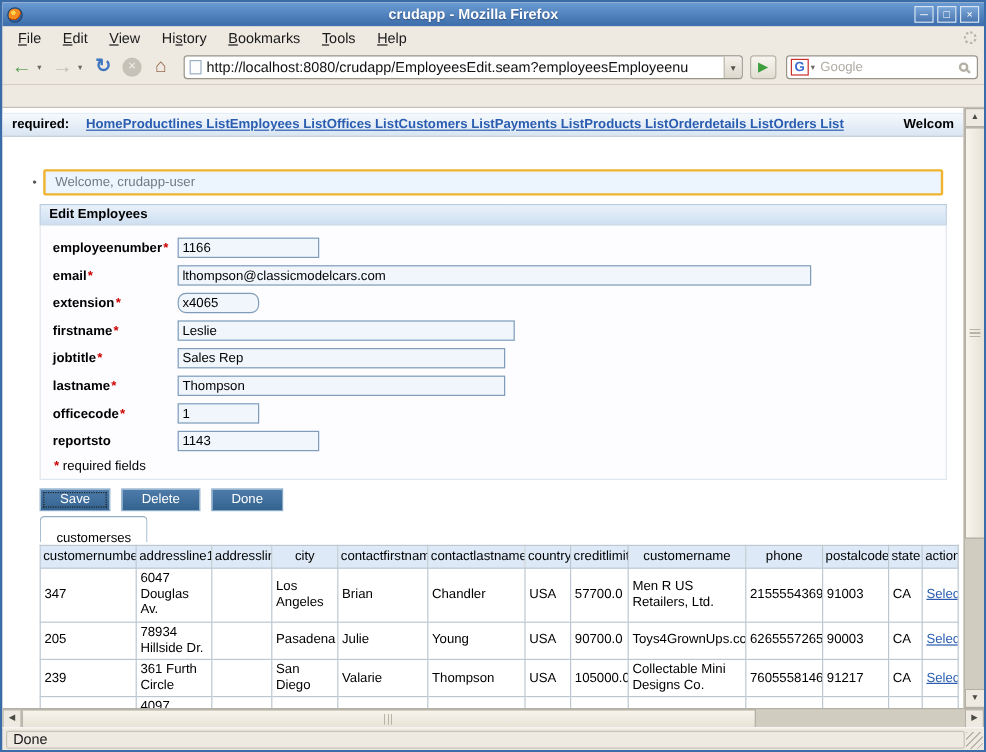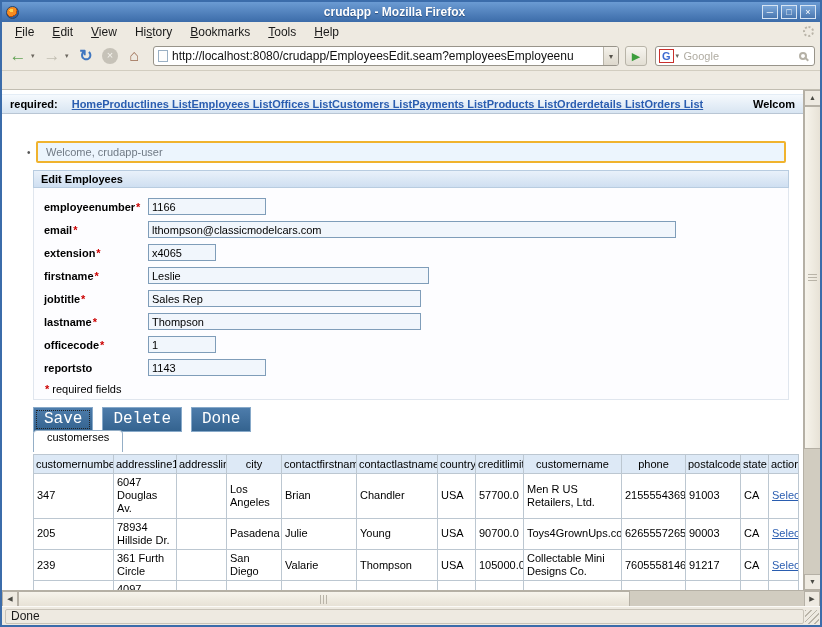--- a/index.html
+++ b/index.html
@@ -85,24 +85,24 @@
     font-weight:bold; font-size:11px; display:flex; align-items:center; padding:0 7px;text-align:center; }
   .panel-body { position:absolute; top:98px; left:31px; width:756px; height:212px;
     background:#fdfdff; border:1px solid #e0e6ee; border-top:none; padding-top:7px; }
   .frow { height:23px; display:flex; align-items:center; padding-left:10px; }
   .flabel { width:104px; font-weight:bold; font-size:11px; flex:none; }
   .req { color:#cc0000; font-weight:bold; margin-left:1px; }
   .tin { height:17px; border:1px solid #7f9db9; background:#f1f6fc; font-size:11px;
     padding:0 3px; font-family:"Liberation Sans", sans-serif; color:#000; }
   .req-note { margin:4px 0 0 10px; font-size:11px; color:#000; }
   .btnrow { position:absolute; top:317px; left:31px; display:flex; gap:9px; }
-  .btn { background:linear-gradient(180deg,#4d7cab,#34638f); color:#fff; font-size:16px;
-    border:1px solid #87a9c9; padding:2px 10px 3px; font-family:Liberation Mono, monospace; cursor:pointer; }
+  .btn { background:linear-gradient(180deg,#4d7cab,#34638f); color:#fff; font-size:11px;
+    border:1px solid #87a9c9; padding:2px 16px 3px; font-family:Liberation Sans, sans-serif; cursor:pointer; }
   .btn-focused { outline:1px dotted #222; outline-offset:-4px; }
-  .tab { position:absolute; top:340px; left:31px; height:22px; padding:0 13px 0;
+  .tab { position:absolute; top:340px; left:31px; height:22px; padding:12px 13px 0;
     background:#fff; border:1px solid #94aec6; border-bottom:none;
     border-radius:4px 4px 0 0; font-size:11px; }
   
   .ctable { position:absolute; top:364px; left:31px; border-collapse:collapse;
     table-layout:fixed; width:765px; font-size:11px; background:#fff; }
   .ctable th { background:#dde9f6; font-weight:normal; border:1px solid #bcc7d1;
     padding:3px 2px; text-align:center; overflow:hidden; }
   .ctable td { border:1px solid #bcc7d1; padding:2px 3px; height:30px;
     vertical-align:middle; text-align:left; overflow:hidden; line-height:1.2; }
   .select-link { color:#2a5db0; text-decoration:underline; cursor:pointer; }
@@ -212,21 +212,21 @@
       <div class="frow">
         <span class="flabel"><span>employeenumber</span><span class="req">*</span></span>
         <input class="tin" style="width: 118px;" value="1166">
       </div>
       <div class="frow">
         <span class="flabel"><span>email</span><span class="req">*</span></span>
         <input class="tin" style="width: 528px;" value="lthompson@classicmodelcars.com">
       </div>
       <div class="frow">
         <span class="flabel"><span>extension</span><span class="req">*</span></span>
-        <input class="tin" style="width: 68px;" value="x4065">
+        <input class="tin" style="width: 68px; border-radius: 7px;" value="x4065">
       </div>
       <div class="frow">
         <span class="flabel"><span>firstname</span><span class="req">*</span></span>
         <input class="tin" style="width: 281px;" value="Leslie">
       </div>
       <div class="frow">
         <span class="flabel"><span>jobtitle</span><span class="req">*</span></span>
         <input class="tin" style="width: 273px;" value="Sales Rep">
       </div>
       <div class="frow">

